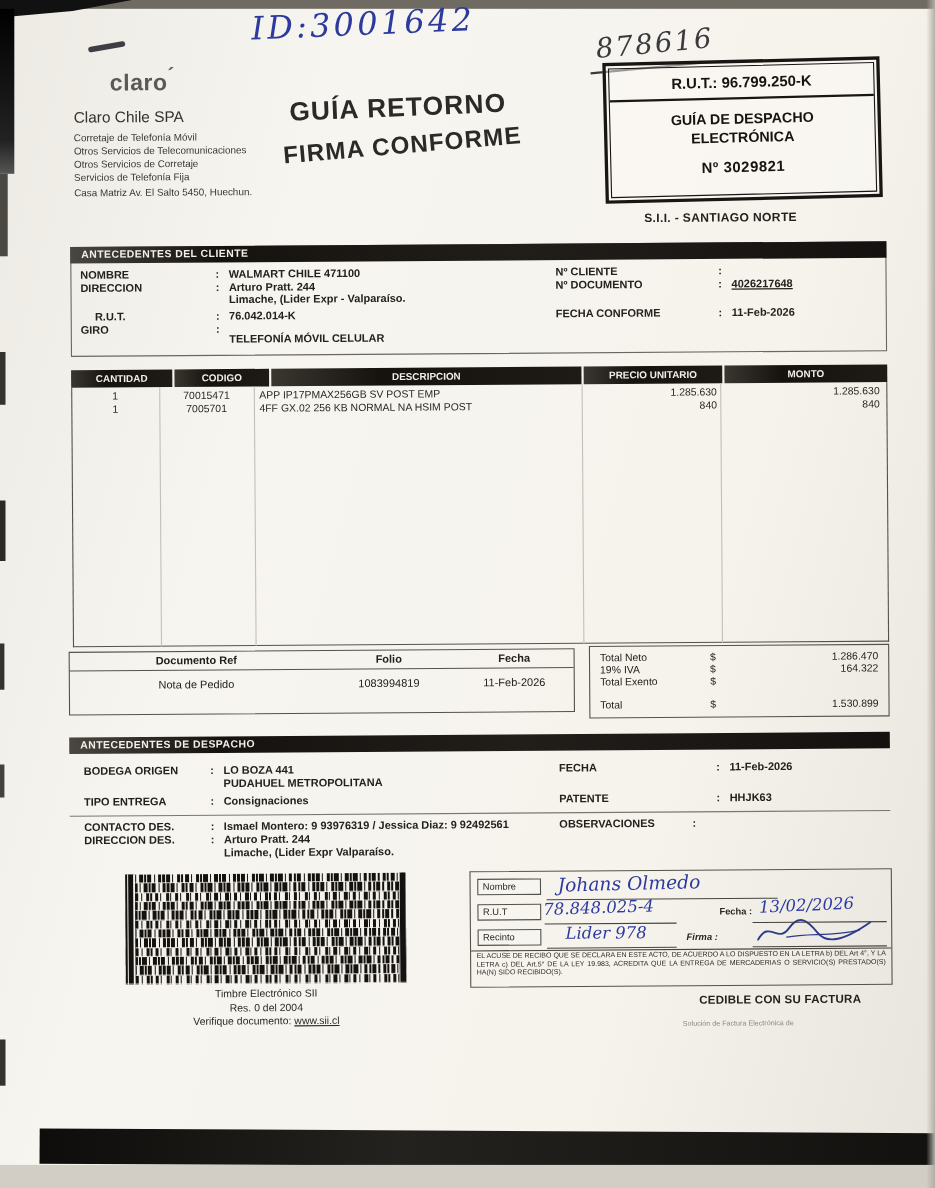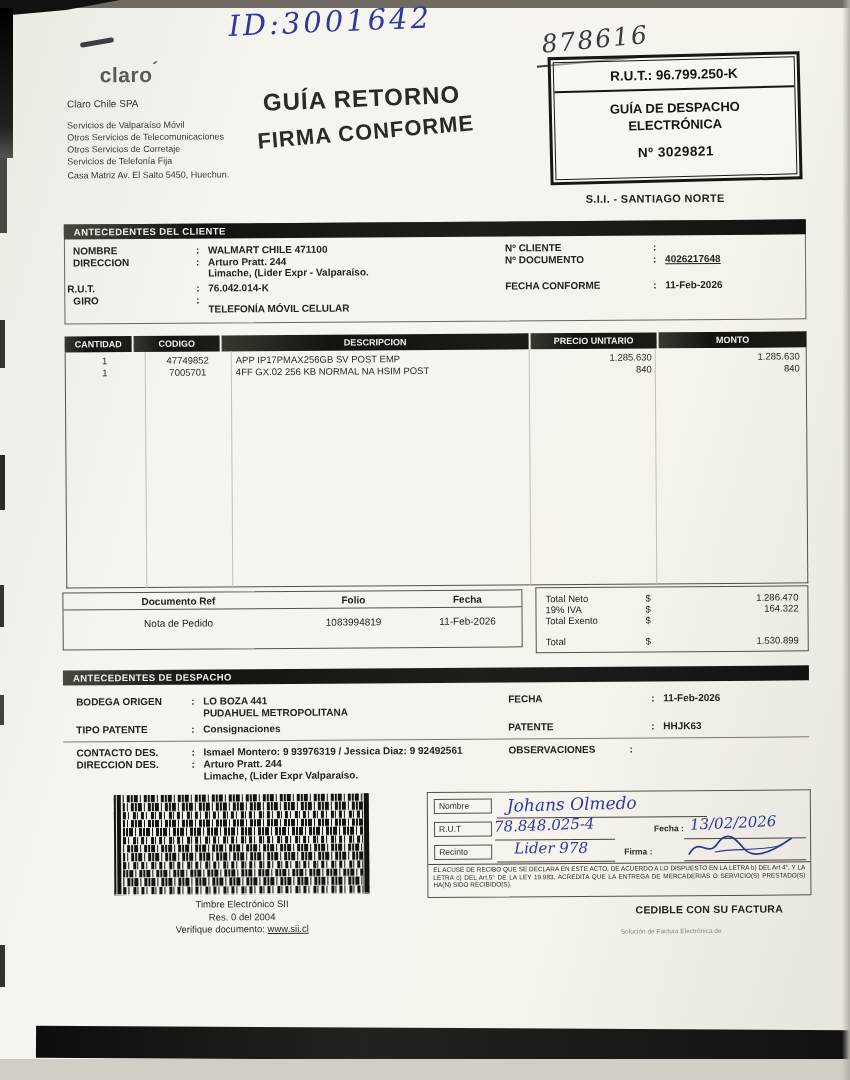--- a/index.html
+++ b/index.html
@@ -10,41 +10,41 @@
   .content{position:absolute;inset:0;transform:rotate(-0.4deg);}
   .abs{position:absolute;white-space:nowrap;}
   .lbl{font-size:10px;font-weight:bold;color:#23221e;}
   .val{font-size:10px;font-weight:bold;color:#23221e;}
   
   .art{position:absolute;}
   
   .hw{position:absolute;font-family:"DejaVu Serif",serif;font-style:italic;color:#2c3a9e;white-space:nowrap;}
   
   .claro{position:absolute;left:103px;top:56px;font-size:21px;font-weight:bold;color:#5d5a55;letter-spacing:.5px;}
-  .issuer-name{position:absolute;left:70px;top:96px;font-size:10px;color:#34322e;}
+  .issuer-name{position:absolute;left:70px;top:96px;font-size:14px;color:#34322e;}
   .svc{position:absolute;left:70px;font-size:9px;color:#3a3833;}
   
   .stamp{position:absolute;left:266px;top:84px;color:#2c2a28;font-weight:bold;}
   .stamp .s1{font-size:24px;letter-spacing:1px;transform:rotate(-2deg);}
   .stamp .s2{font-size:22px;letter-spacing:1px;transform:rotate(-4.5deg);margin-top:7px;margin-left:-6px;}
   
   .rut-box{position:absolute;left:552px;top:56px;width:252px;height:128px;border:3px solid #181512;transform:rotate(-1deg);background:rgba(252,250,245,.5);}
   .rut-inner{position:absolute;inset:2px;border:1px solid #181512;text-align:center;font-weight:bold;color:#161310;}
   .rut-line{font-size:13.5px;padding:7px 0 6px;border-bottom:2px solid #181512;}
   .rut-title{font-size:13px;margin-top:9px;line-height:17px;}
   .rut-folio{font-size:13.5px;margin-top:11px;letter-spacing:.5px;}
   .sii{position:absolute;left:588px;top:194px;font-size:11px;font-weight:bold;letter-spacing:.3px;color:#23221e;}
   
   .section-bar{position:absolute;height:15px;line-height:15px;padding-left:10px;color:#f2efe9;font-size:9.5px;font-weight:bold;letter-spacing:.4px;
     background:linear-gradient(90deg,#4a4741,#15120f 18%,#211e1a 55%,#141110);}
   .box{position:absolute;border:1px solid #6b675f;}
   
   .items-head{position:absolute;left:66px;top:334px;width:742px;height:16px;display:flex;gap:2px;}
   .items-head>div{background:linear-gradient(90deg,#3a3731,#16130f 35%,#1e1b17);color:#f1eee8;font-size:9px;font-weight:bold;display:flex;align-items:center;justify-content:center;}
-  .col-cant{width:67px;}.col-cod{width:86px;}.col-desc{flex:1;}.col-precio{width:126px;}.col-monto{width:148px;}
+  .col-cant{width:92px;}.col-cod{width:86px;}.col-desc{flex:1;}.col-precio{width:126px;}.col-monto{width:148px;}
   .items-body{position:absolute;left:66px;top:350px;width:742px;height:236px;border:1px solid #55524c;border-top:none;}
   .vline{position:absolute;width:1px;background:#c4c0b7;}
   .item-row{position:absolute;left:66px;width:742px;display:flex;font-size:9.5px;color:#2a2823;}
   .c-cant{width:80px;text-align:center;}.c-cod{width:86px;text-align:center;}.c-desc{flex:1;padding-left:5px;}
   .c-precio{width:126px;text-align:right;padding-right:7px;}.c-monto{width:148px;text-align:right;padding-right:7px;}
   
   .docref{position:absolute;left:62px;top:590px;width:460px;height:58px;border:1px solid #55524c;}
   .docref-head{display:flex;height:17px;border-bottom:1px solid #55524c;font-size:10px;font-weight:bold;}
   .docref-row{display:flex;margin-top:5px;font-size:10px;}
   .dr1{width:230px;text-align:center;line-height:17px;}.dr2{width:120px;text-align:center;line-height:17px;}.dr3{flex:1;text-align:center;line-height:17px;}
@@ -92,21 +92,21 @@
   <div class="art" style="left:80px;top:40px;width:34px;height:5px;background:#3f3e43;transform:rotate(-10deg);border-radius:3px;"></div>
 
   <div class="content">
 
     <div class="hw" style="left:232px;top:4px;font-size:29px;letter-spacing:3px;transform:rotate(-2deg);">ID:3001642</div>
     <div class="hw" style="left:545px;top:26px;font-size:25px;letter-spacing:2px;color:#3a3a3e;transform:rotate(-5deg);">878616</div>
     <div class="art" style="left:540px;top:62px;width:102px;height:2px;background:#3a3a3e;transform:rotate(-5deg);"></div>
 
     <div class="claro"><span>claro</span><sup>´</sup></div>
     <div class="issuer-name">Claro Chile SPA</div>
-    <div class="svc" style="top:118px;">Servicios de Valparaíso Móvil</div>
+    <div class="svc" style="top:118px;">Corretaje de Telefonía Móvil</div>
     <div class="svc" style="top:130px;">Otros Servicios de Telecomunicaciones</div>
     <div class="svc" style="top:142px;">Otros Servicios de Corretaje</div>
     <div class="svc" style="top:154px;">Servicios de Telefonía Fija</div>
     <div class="svc" style="top:168px;">Casa Matriz Av. El Salto 5450, Huechun.</div>
 
     <div class="stamp">
       <div class="s1">GUÍA RETORNO</div>
       <div class="s2">FIRMA CONFORME</div>
     </div>
 
@@ -127,21 +127,21 @@
 
     <span class="lbl abs" style="left:75px;top:243px;">NOMBRE</span>
     <span class="lbl abs" style="left:198px;top:243px;">:</span>
     <span class="val abs" style="left:210px;top:243px;">WALMART CHILE 471100</span>
 
     <span class="lbl abs" style="left:75px;top:255px;">DIRECCION</span>
     <span class="lbl abs" style="left:198px;top:255px;">:</span>
     <span class="val abs" style="left:210px;top:255px;">Arturo Pratt. 244</span>
     <span class="val abs" style="left:210px;top:266px;">Limache, (Lider Expr -  Valparaíso.</span>
 
-    <span class="lbl abs" style="left:69px;top:281px;">R.U.T.</span>
+    <span class="lbl abs" style="left:88px;top:281px;">R.U.T.</span>
     <span class="lbl abs" style="left:198px;top:281px;">:</span>
     <span class="val abs" style="left:210px;top:281px;text-align:center;">76.042.014-K</span>
 
     <span class="lbl abs" style="left:75px;top:293px;">GIRO</span>
     <span class="lbl abs" style="left:198px;top:293px;">:</span>
     <span class="val abs" style="left:210px;top:302px;">TELEFONÍA MÓVIL CELULAR</span>
 
     <span class="lbl abs" style="left:507px;top:243px;text-align:right;">Nº CLIENTE</span>
     <span class="lbl abs" style="left:655px;top:243px;">:</span>
     <span class="val abs" style="left:667px;top:243px;"></span>
@@ -162,21 +162,21 @@
       <div class="col-monto">MONTO</div>
     </div>
     <div class="items-body"></div>
     <div class="vline" style="left:146px;top:350px;height:236px;"></div>
     <div class="vline" style="left:232px;top:350px;height:236px;"></div>
     <div class="vline" style="left:530px;top:350px;height:236px;"></div>
     <div class="vline" style="left:656px;top:350px;height:236px;"></div>
 
     <div class="item-row" style="top:353px;">
       <div class="c-cant">1</div>
-      <div class="c-cod">47749852</div>
+      <div class="c-cod">70015471</div>
       <div class="c-desc">APP IP17PMAX256GB SV POST EMP</div>
       <div class="c-precio">1.285.630</div>
       <div class="c-monto">1.285.630</div>
     </div>
     <div class="item-row" style="top:365px;">
       <div class="c-cant">1</div>
       <div class="c-cod">7005701</div>
       <div class="c-desc">4FF GX.02 256 KB NORMAL NA HSIM POST</div>
       <div class="c-precio">840</div>
       <div class="c-monto">840</div>
@@ -218,21 +218,21 @@
       </div>
     </div>
 
     <div class="section-bar" style="left:62px;top:668px;width:746px;">ANTECEDENTES DE DESPACHO</div>
 
     <span class="lbl abs" style="left:75px;top:694px;">BODEGA ORIGEN</span>
     <span class="lbl abs" style="left:190px;top:694px;">:</span>
     <span class="val abs" style="left:202px;top:694px;">LO BOZA 441</span>
     <span class="val abs" style="left:202px;top:706px;">PUDAHUEL  METROPOLITANA</span>
 
-    <span class="lbl abs" style="left:75px;top:722px;">TIPO PATENTE</span>
+    <span class="lbl abs" style="left:75px;top:722px;">TIPO ENTREGA</span>
     <span class="lbl abs" style="left:190px;top:722px;">:</span>
     <span class="val abs" style="left:202px;top:722px;">Consignaciones</span>
 
     <span class="lbl abs" style="left:507px;top:694px;">FECHA</span>
     <span class="lbl abs" style="left:650px;top:694px;">:</span>
     <span class="val abs" style="left:662px;top:694px;">11-Feb-2026</span>
 
     <span class="lbl abs" style="left:507px;top:722px;">PATENTE</span>
     <span class="lbl abs" style="left:650px;top:722px;">:</span>
     <span class="val abs" style="left:662px;top:722px;">HHJK63</span>
@@ -272,21 +272,21 @@
       <div>Timbre Electrónico SII</div>
       <div>Res. 0 del 2004</div>
       <div><span>Verifique documento: </span><span style="text-decoration:underline;">www.sii.cl</span></div>
     </div>
 
     <div class="recibo"></div>
     <div class="cell" style="left:432px;top:799px;width:58px;height:15px;">Nombre</div>
     <div class="cell" style="left:432px;top:822px;width:58px;height:15px;">R.U.T</div>
     <div class="cell" style="left:432px;top:845px;width:58px;height:15px;">Recinto</div>
     <div class="mini-lbl" style="left:652px;top:825px;">Fecha :</div>
-    <div class="mini-lbl" style="left:622px;top:848px;">Firma :</div>
+    <div class="mini-lbl" style="left:622px;top:848px;font-style:italic;">Firma :</div>
 
     <div class="hw" style="left:505px;top:795px;font-size:17px;transform:rotate(-1deg);">Johans  Olmedo</div>
     <div class="hw" style="left:492px;top:817px;font-size:15px;transform:rotate(-1.5deg);">78.848.025-4</div>
     <div class="hw" style="left:688px;top:816px;font-size:15px;transform:rotate(-2deg);">13/02/2026</div>
     <div class="hw" style="left:512px;top:840px;font-size:15px;">Lider  978</div>
     <svg class="abs" style="left:683px;top:836px;" width="112" height="26" viewBox="0 0 112 26">
       <path d="M4 20 C 14 2, 22 24, 32 10 S 50 4, 58 14 S 80 23, 106 5" fill="none" stroke="#2c3a8e" stroke-width="1.7" stroke-linecap="round"></path>
       <path d="M30 18 C 50 14, 70 18, 96 12" fill="none" stroke="#2c3a8e" stroke-width="1.1" stroke-linecap="round"></path>
     </svg>
 

